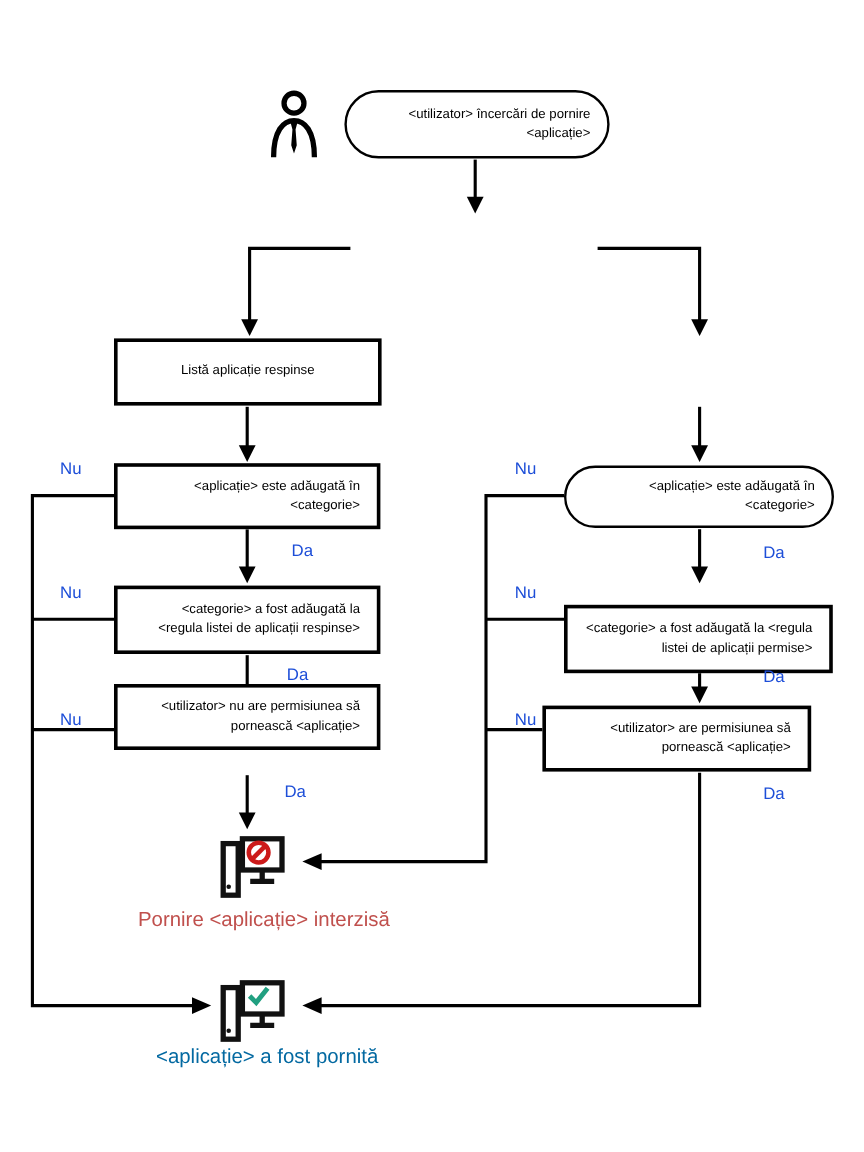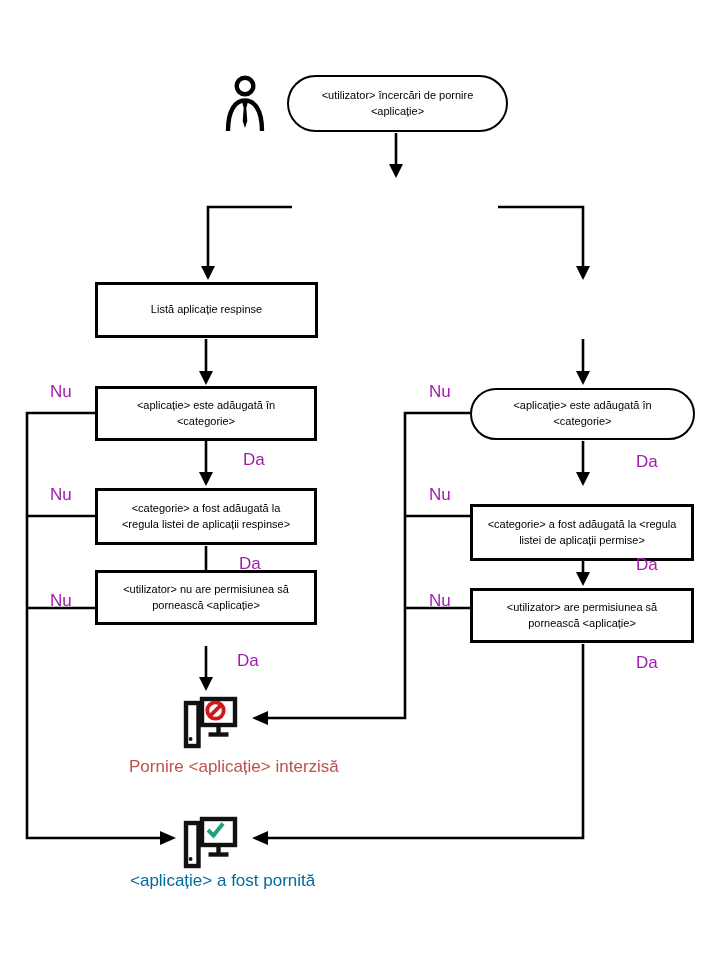--- a/index.html
+++ b/index.html
@@ -3,25 +3,25 @@
 <meta charset="utf-8">
 <style>
   html,body{margin:0;padding:0;background:#fff;}
   .canvas{
     position:relative;width:720px;height:960px;background:#ffffff;
     font-family:"Liberation Sans",sans-serif;overflow:hidden;
   }
   .lines{position:absolute;left:0;top:0;width:720px;height:960px;}
   .node{
     position:absolute;box-sizing:border-box;background:#fff;border:3px solid #000;
-    display:flex;align-items:center;justify-content:center;text-align:center;
+    display:flex;align-items:center;justify-content:center;text-align:right;
     font-size:11px;line-height:1.45;color:#000;padding:18px 14px;
   }
   .stadium{border-radius:999px;border-width:2.6px;}
-  .lbl{position:absolute;font-size:17px;color:#a21caf;line-height:1;}
+  .lbl{position:absolute;font-size:14px;color:#1d4ed8;line-height:1;}
   .outcome{position:absolute;font-size:17px;line-height:1;white-space:nowrap;}
   .outcome.blocked{color:#c0504d;}
   .outcome.started{color:#0369a1;}
   .icon{position:absolute;}
 </style>
 </head>
 <body>
 
 <div class="canvas">
 
@@ -91,21 +91,21 @@
   </div>
 
   <div class="node" style="left:470px;top:504px;width:224px;height:57px">
     <span>&lt;categorie&gt; a fost adăugată la &lt;regula listei de aplicații permise&gt;</span>
   </div>
 
   <div class="node" style="left:95px;top:570px;width:222px;height:55px">
     <span>&lt;utilizator&gt; nu are permisiunea să pornească &lt;aplicație&gt;</span>
   </div>
 
-  <div class="node" style="left:470px;top:588px;width:224px;height:55px">
+  <div class="node" style="left:452px;top:588px;width:224px;height:55px">
     <span>&lt;utilizator&gt; are permisiunea să pornească &lt;aplicație&gt;</span>
   </div>
 
   <span class="lbl" style="left:50px;top:383px">Nu</span>
   <span class="lbl" style="left:50px;top:486px">Nu</span>
   <span class="lbl" style="left:50px;top:592px">Nu</span>
   <span class="lbl" style="left:243px;top:451px">Da</span>
   <span class="lbl" style="left:239px;top:555px">Da</span>
   <span class="lbl" style="left:237px;top:652px">Da</span>
   <span class="lbl" style="left:429px;top:383px">Nu</span>
@@ -118,21 +118,21 @@
   <svg class="icon" style="left:182px;top:694px" width="56" height="56" viewBox="0 0 56 56">
     <rect x="4" y="9" width="12.5" height="43" fill="#fff" stroke="#111" stroke-width="4.4"></rect>
     <circle cx="8.6" cy="45" r="1.9" fill="#111"></circle>
     <rect x="20" y="5" width="33" height="26" fill="#fff" stroke="#111" stroke-width="4.4"></rect>
     <line x1="36.5" y1="31" x2="36.5" y2="39" stroke="#111" stroke-width="4.4"></line>
     <line x1="26.5" y1="40.5" x2="46.5" y2="40.5" stroke="#111" stroke-width="4.4"></line>
     <circle cx="33.5" cy="16.5" r="8.2" fill="#fff" stroke="#cc1a1a" stroke-width="3.8"></circle>
     <line x1="28.3" y1="21.7" x2="38.7" y2="11.3" stroke="#cc1a1a" stroke-width="3.8"></line>
   </svg>
 
-  <div class="outcome blocked" style="left:129px;top:758px">Pornire &lt;aplicație&gt; interzisă</div>
+  <div class="outcome blocked" style="left:115px;top:758px">Pornire &lt;aplicație&gt; interzisă</div>
 
   <svg class="icon" style="left:182px;top:814px" width="56" height="56" viewBox="0 0 56 56">
     <rect x="4" y="9" width="12.5" height="43" fill="#fff" stroke="#111" stroke-width="4.4"></rect>
     <circle cx="8.6" cy="45" r="1.9" fill="#111"></circle>
     <rect x="20" y="5" width="33" height="26" fill="#fff" stroke="#111" stroke-width="4.4"></rect>
     <line x1="36.5" y1="31" x2="36.5" y2="39" stroke="#111" stroke-width="4.4"></line>
     <line x1="26.5" y1="40.5" x2="46.5" y2="40.5" stroke="#111" stroke-width="4.4"></line>
     <polyline points="26,16 31.5,21.5 41,9.5" fill="none" stroke="#21a081" stroke-width="4"></polyline>
   </svg>
 

